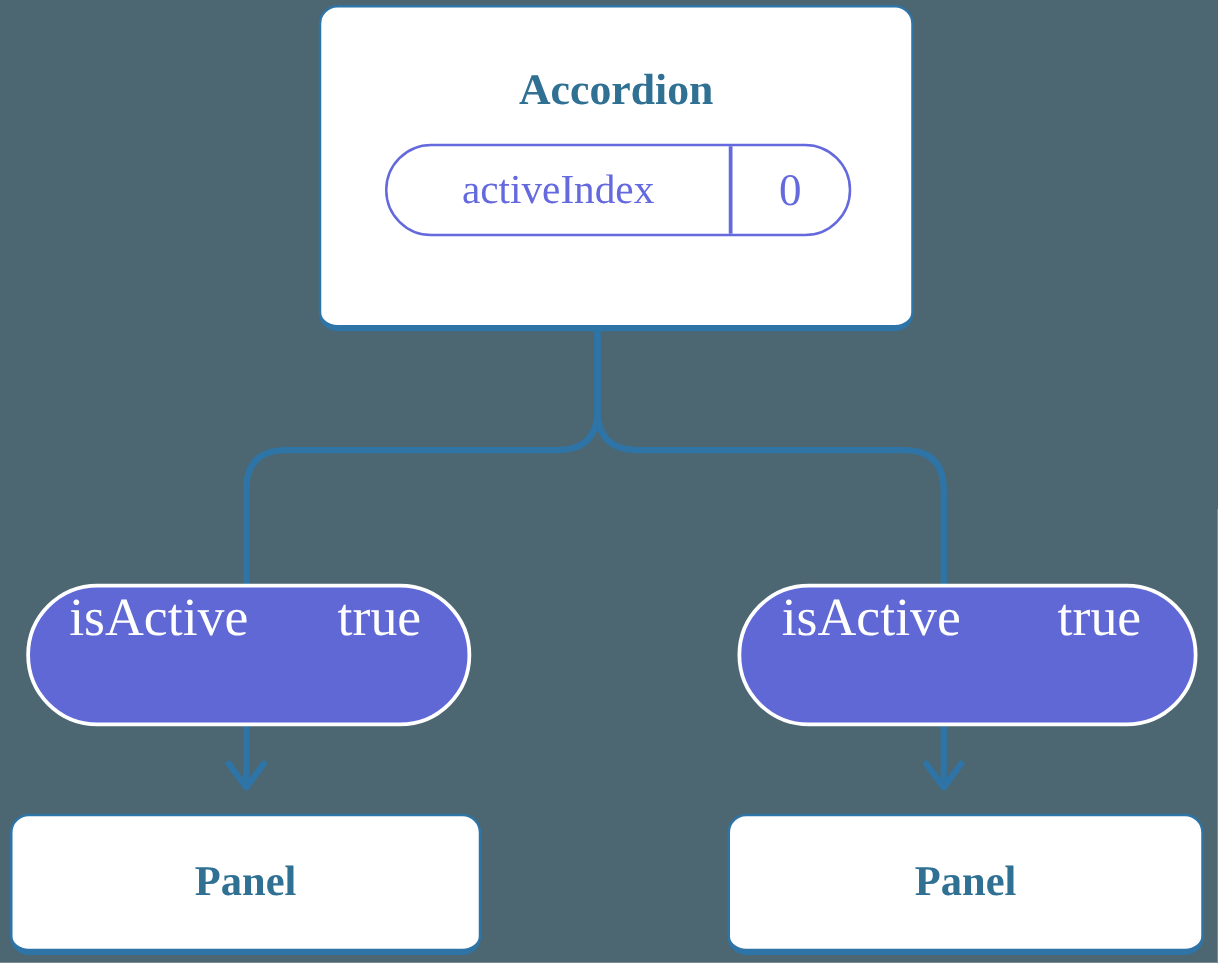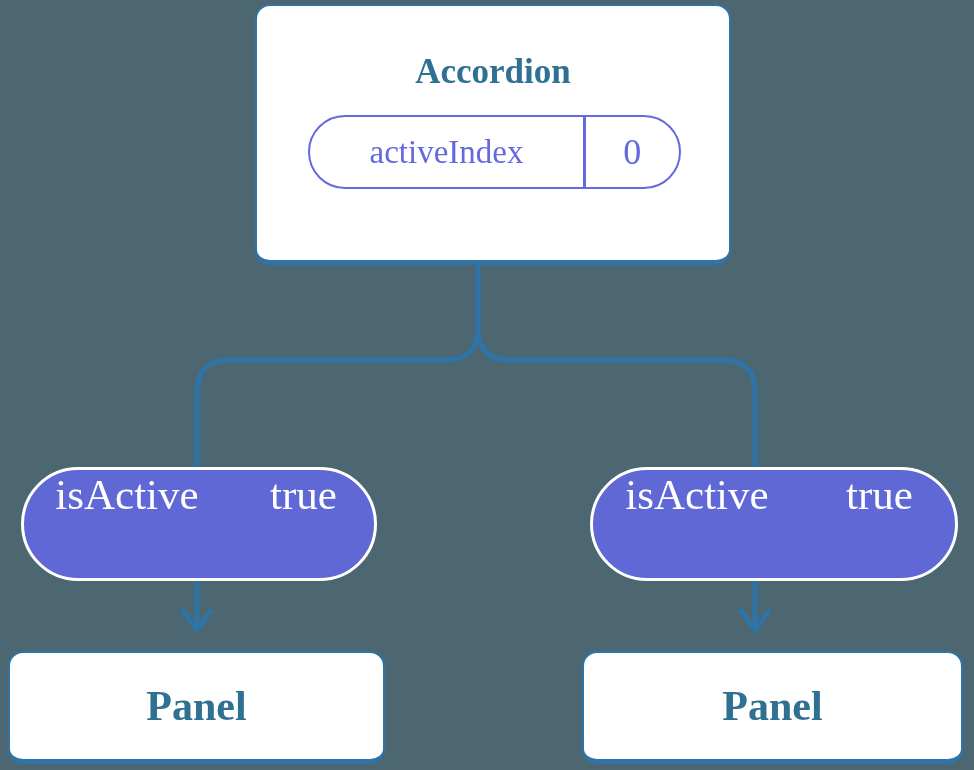--- a/index.html
+++ b/index.html
@@ -91,21 +91,21 @@
   .prop-pill-left  { left: 21px;  top: 467px; width: 356px; }
   .prop-pill-left  .pill-name { flex: 0 0 206px; }
   .prop-pill-right { left: 590px; top: 467px; width: 368px; }
   .prop-pill-right .pill-name { flex: 0 0 208px; }
   
   .panel-box {
     display: flex;
     align-items: center;
     justify-content: center;
   }
-  .panel-box .component-title { font-size: 42px; }
+  .panel-box .component-title { font-size: 34px; }
   .accordion-box { left: 255px; top: 4px;  width: 476px; height: 261px; }
   .panel-box-left  { left: 8px;   top: 651px; width: 377px; height: 113px; }
   .panel-box-right { left: 582px; top: 651px; width: 381px; height: 113px; }
 </style>
 </head>
 <body>
 
 <div class="canvas">
 
   <svg class="svg-layer" viewBox="0 0 974 770" xmlns="http://www.w3.org/2000/svg">

